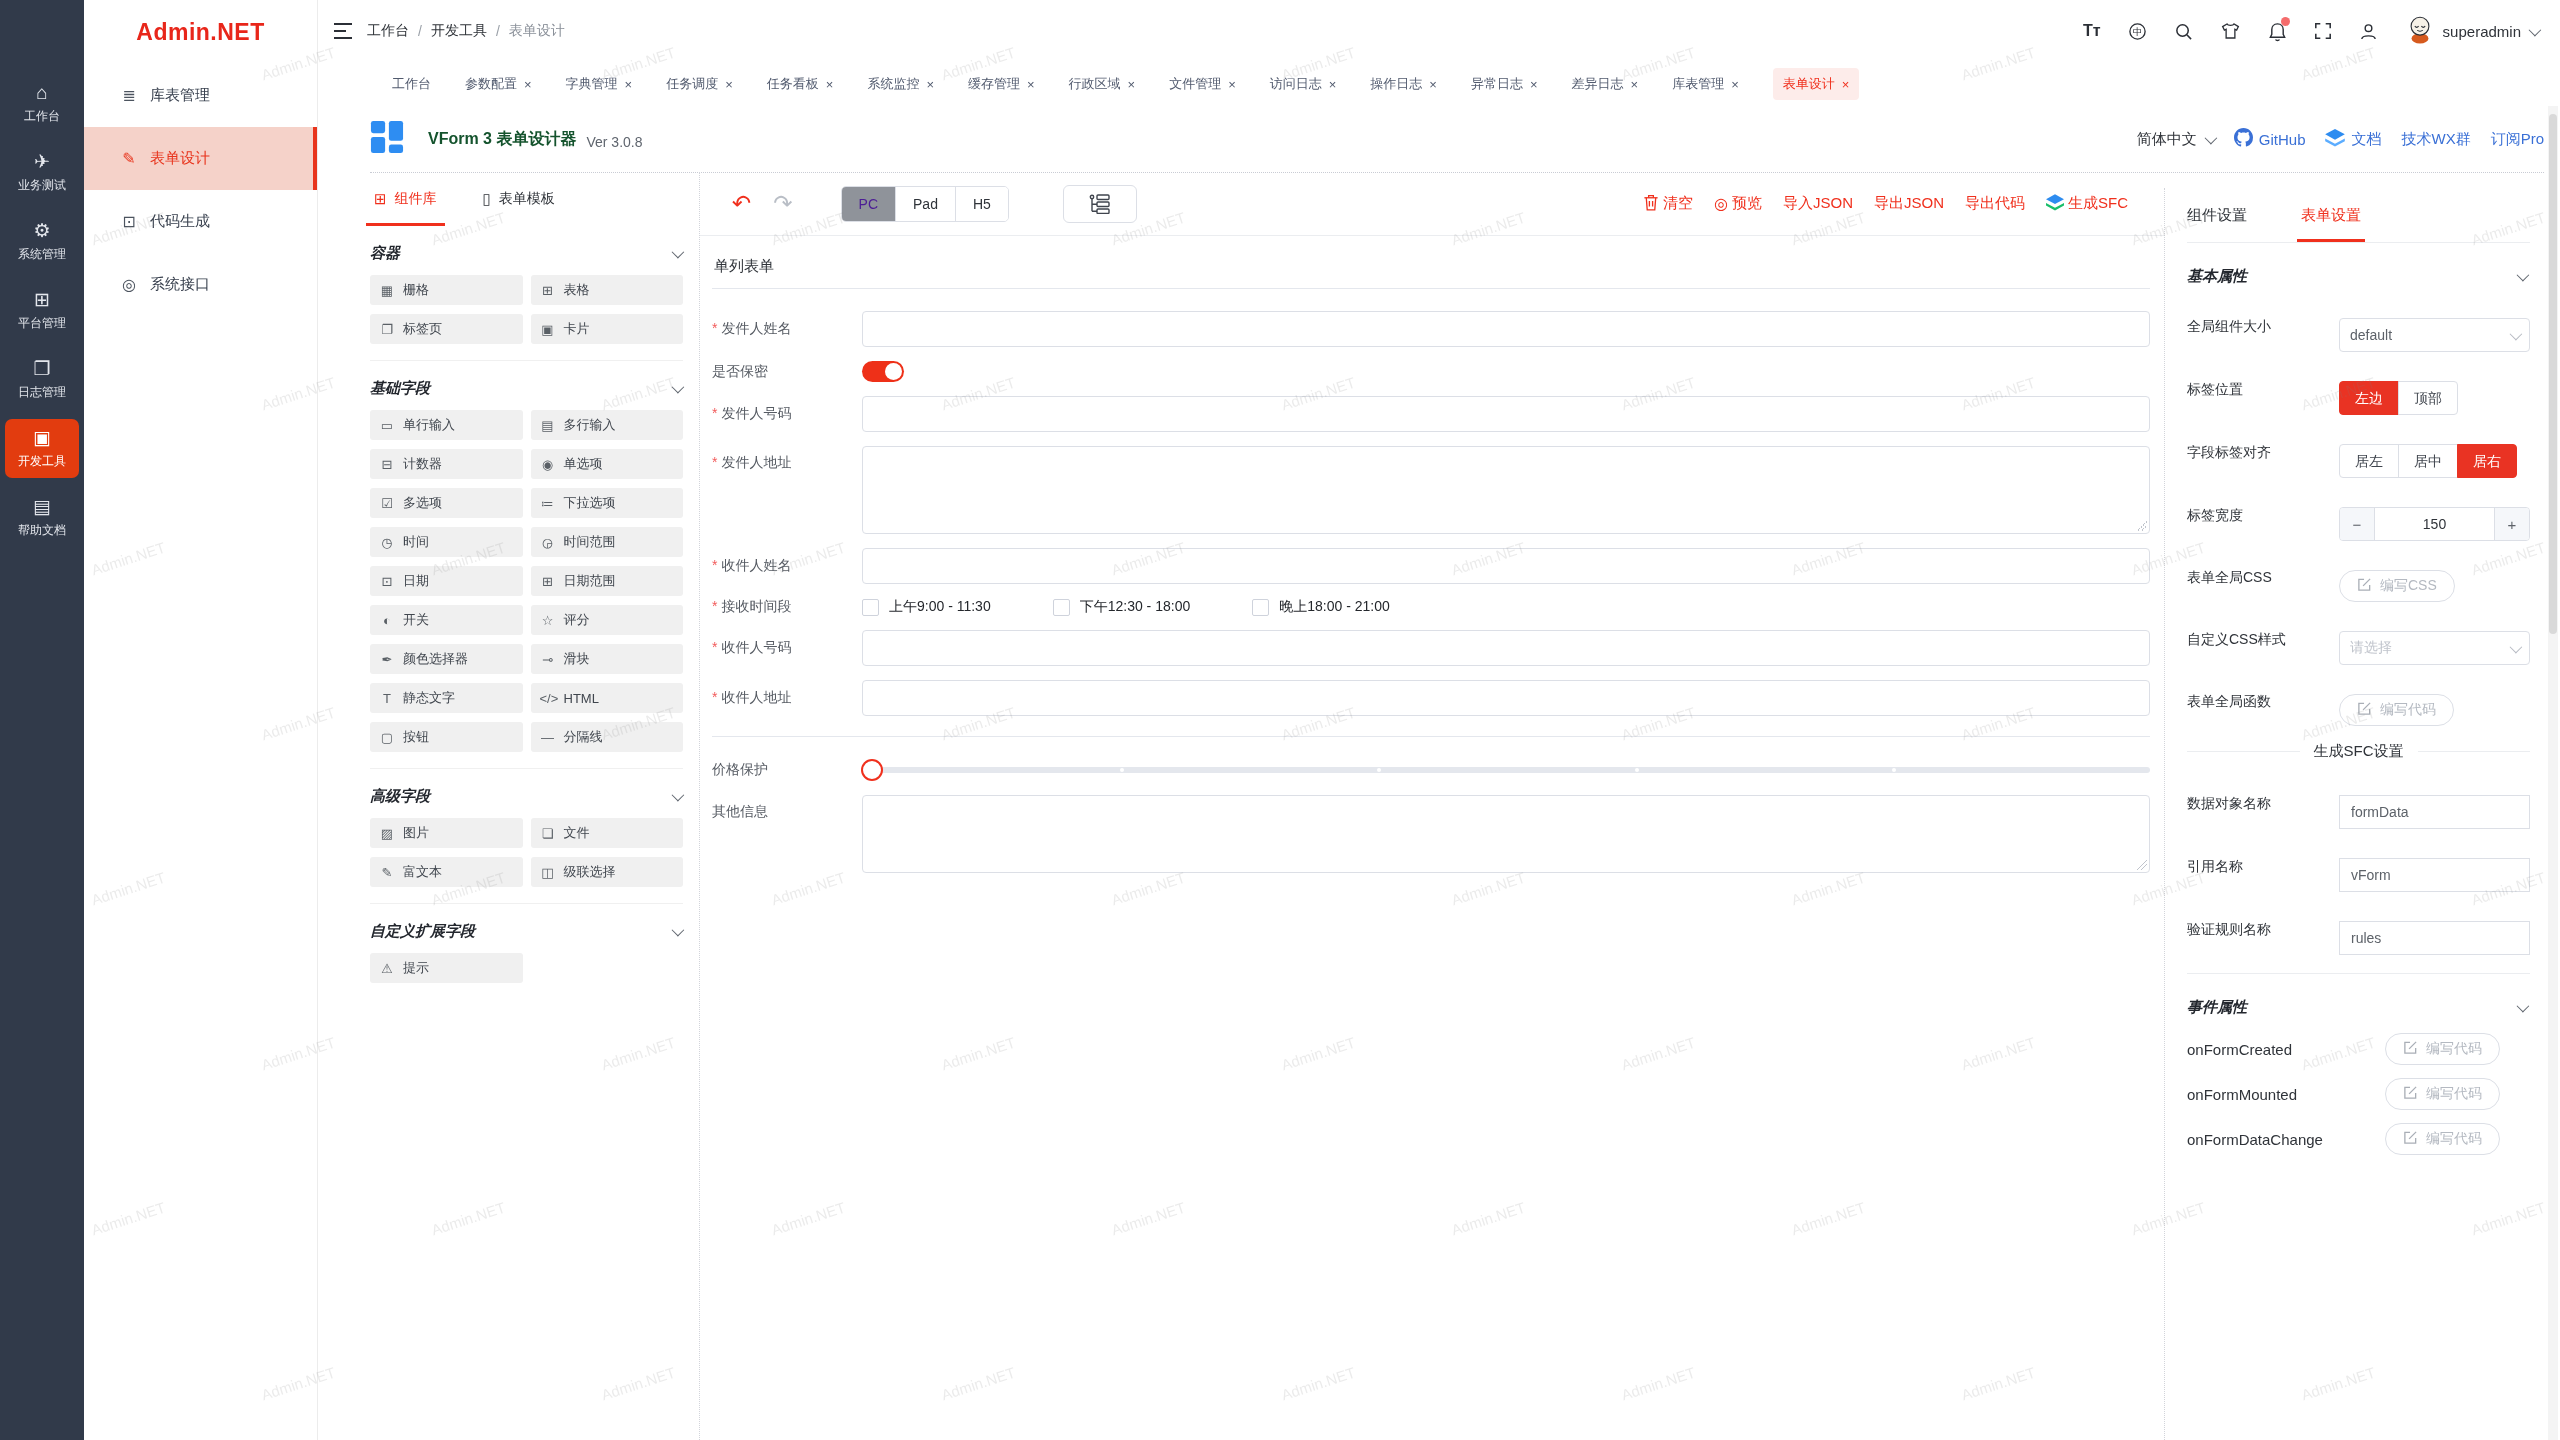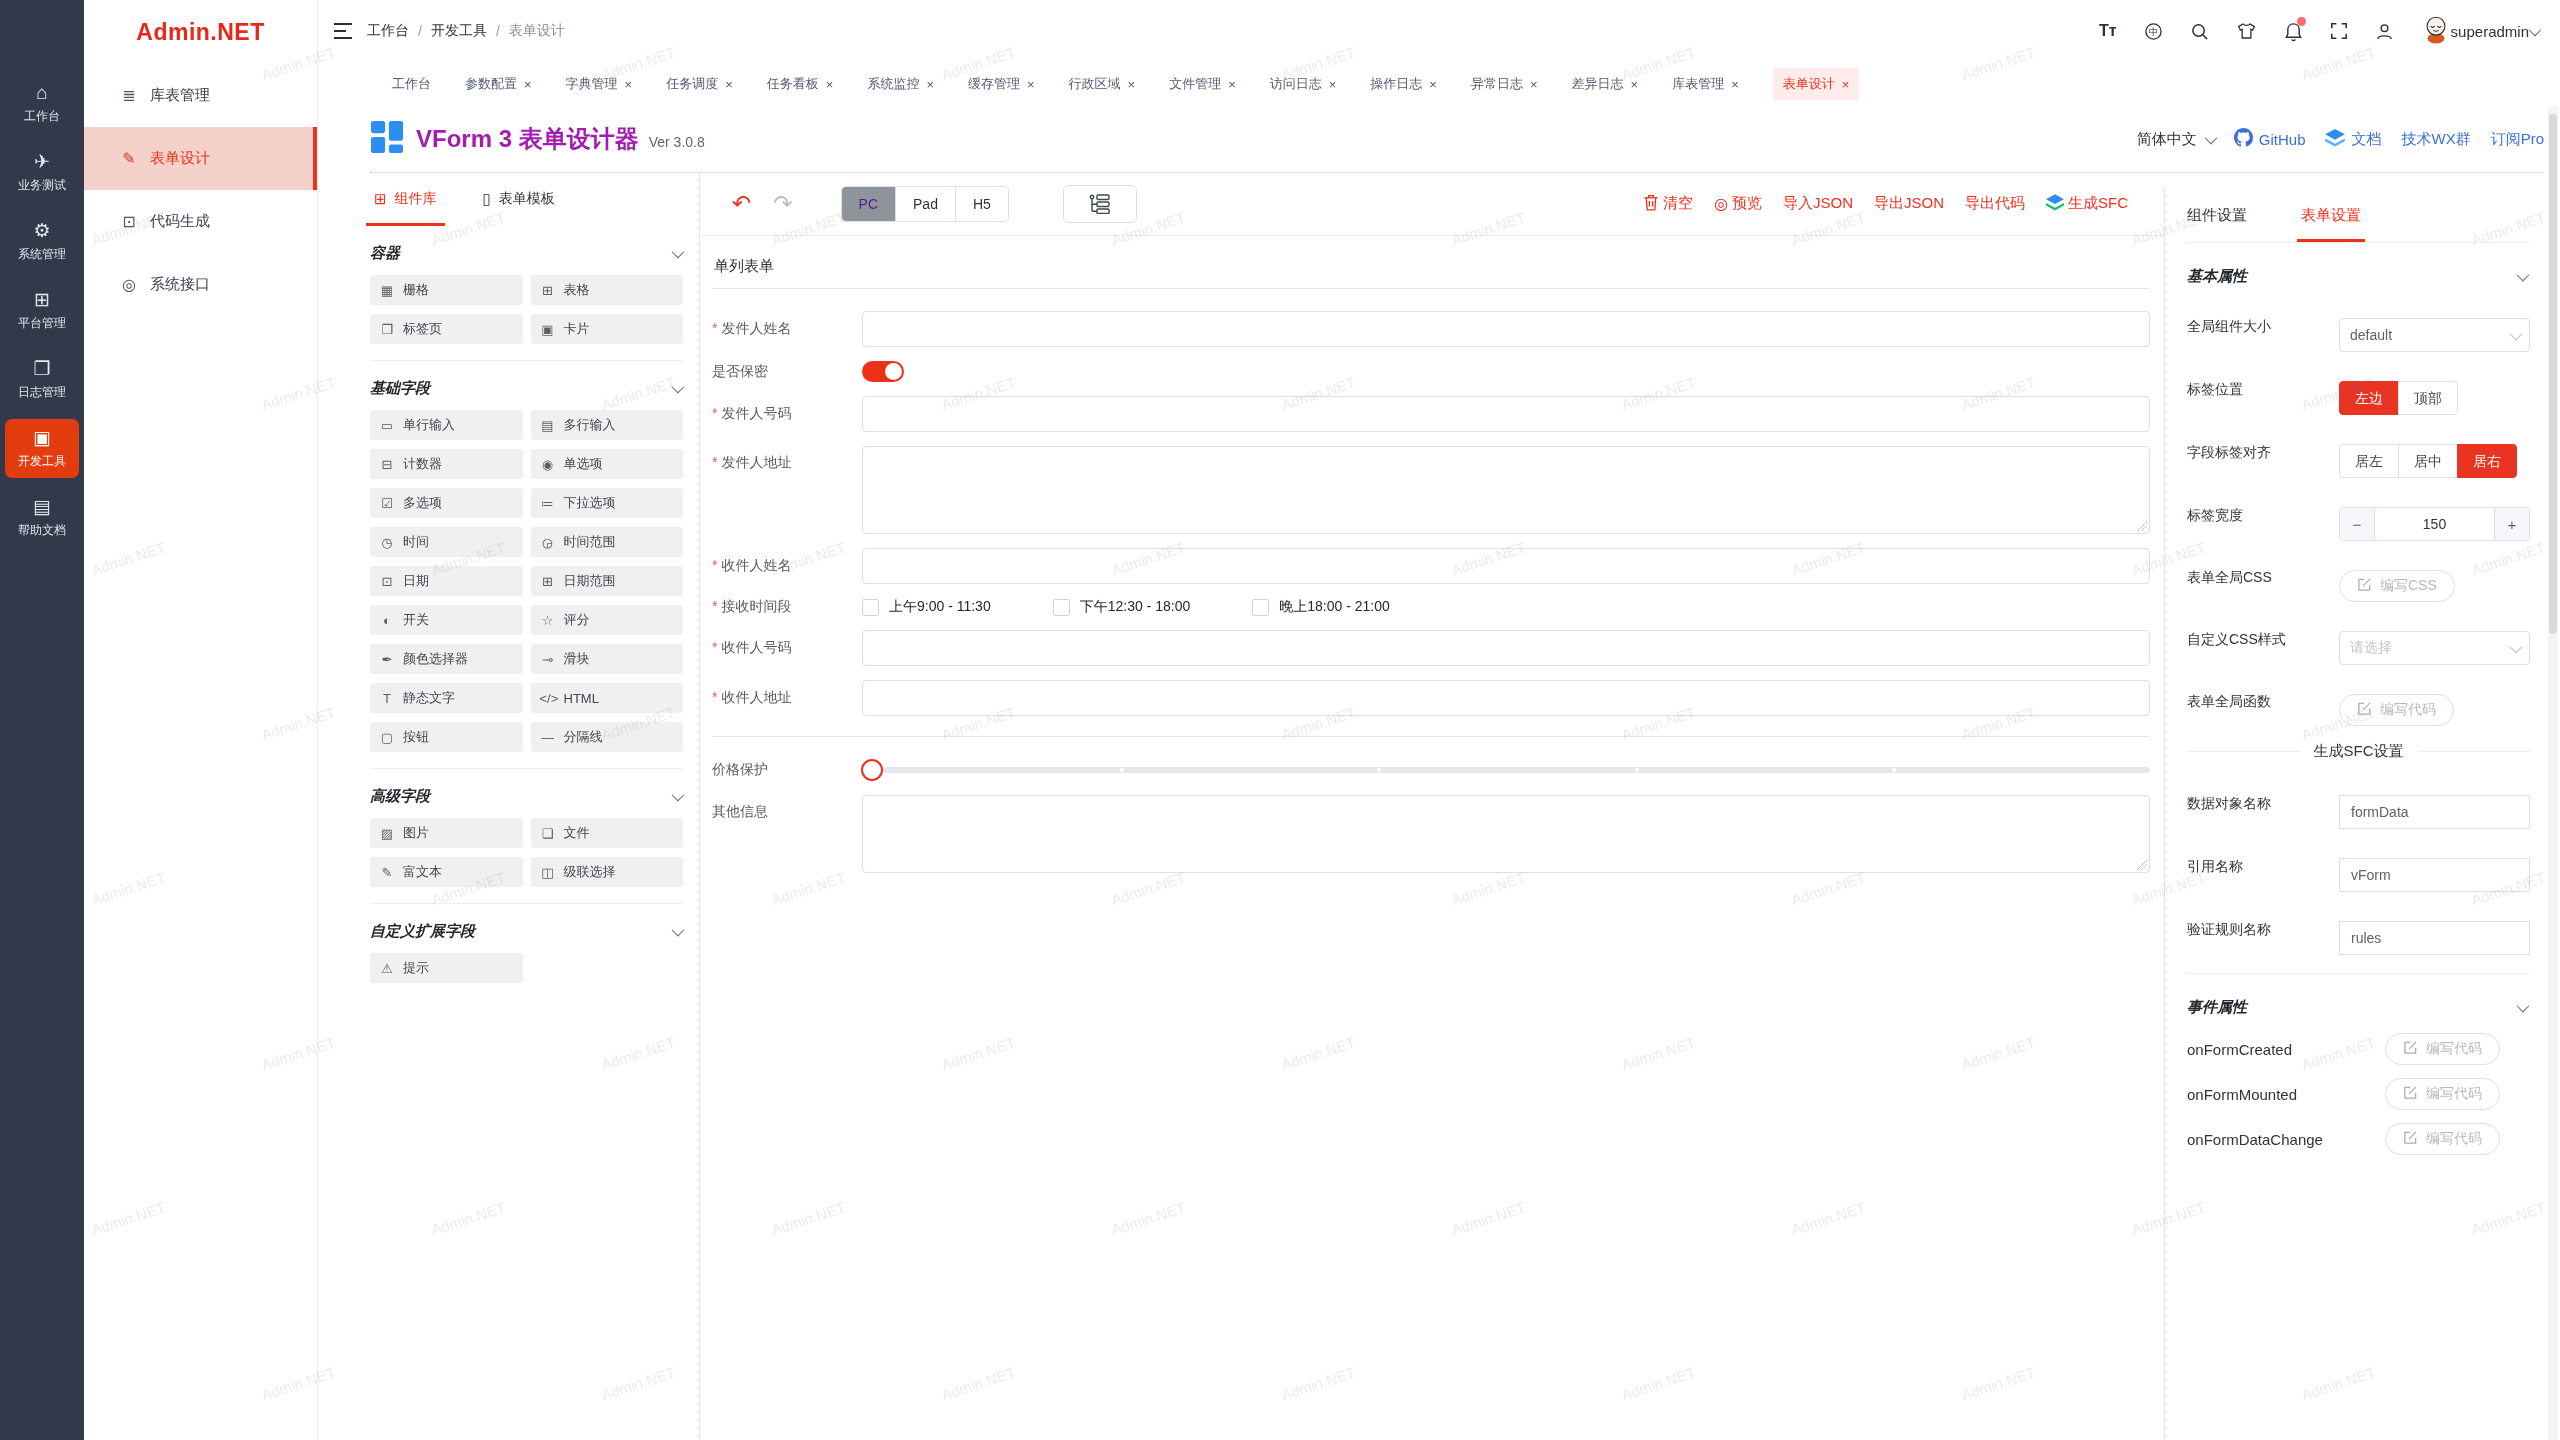--- a/index.html
+++ b/index.html
@@ -31,34 +31,34 @@
 
   .topbar{height:62px;display:flex;align-items:center;padding:0 22px 0 16px;}
   .hamburger{cursor:pointer;display:flex;align-items:center;}
   .crumb{display:flex;align-items:center;gap:9px;margin-left:14px;font-size:14px;color:#2f3339;}
   .crumb .sep{color:#9aa0a8;}
   .crumb .last{color:#8b919a;}
   .topbar-right{margin-left:auto;display:flex;align-items:center;gap:27px;}
   .tb-icon{position:relative;display:flex;align-items:center;cursor:pointer;color:#2b2f36;}
   .tt{font-size:16px;font-weight:bold;color:#2b2f36;}
   .bell-dot{position:absolute;right:-3px;top:-4px;width:9px;height:9px;border-radius:50%;background:#f56c6c;}
-  .userbox{display:flex;align-items:center;cursor:pointer;text-align:center;}
+  .userbox{display:flex;align-items:center;gap:8px;cursor:pointer;text-align:center;}
   .username{font-size:15px;color:#2f3339;}
   .chev{display:inline-block;width:8px;height:8px;border-right:1.5px solid #5f656e;border-bottom:1.5px solid #5f656e;transform:rotate(45deg) translateY(-2px);}
 
   .tabbar{height:44px;display:flex;align-items:center;gap:34px;padding-left:75px;border-bottom:1px solid #efefef;background:#fff;}
   .tab{display:flex;align-items:center;gap:7px;font-size:13px;color:#515a6e;cursor:pointer;white-space:nowrap;}
   .tab .x{font-size:13px;color:#515a6e;line-height:1;}
   .tab.active{background:#fdecea;color:#f0301d;padding:7px 10px;border-radius:4px;}
   .tab.active .x{color:#f0301d;}
 
   
   .designer{position:absolute;left:0;right:0;top:106px;bottom:0;background:#fff;}
   .dheader{position:absolute;left:53px;right:16px;top:0;height:66px;border-bottom:1px dotted #c9ccd4;display:flex;align-items:center;}
-  .dtitle{font-size:24px;font-weight:bold;color:#a21caf;margin-left:12px;}
+  .dtitle{font-size:16px;font-weight:bold;color:#14532d;margin-left:24px;}
   .dver{font-size:14px;color:#5f656e;margin-left:10px;margin-top:6px;}
   .dlinks{margin-left:auto;display:flex;align-items:center;gap:20px;font-size:15px;}
   .dlang{color:#2f3339;display:flex;align-items:center;gap:8px;cursor:pointer;}
   .dlink{color:#3a70d6;display:flex;align-items:center;gap:6px;cursor:pointer;}
 
   .dbody{position:absolute;left:0;right:0;top:66px;bottom:0;}
 
   
   .wpanel{position:absolute;left:53px;top:0;width:330px;bottom:0;border-right:1px dotted #d2d4da;padding-right:16px;box-sizing:border-box;}
   .wtabs{height:54px;display:flex;gap:46px;align-items:center;padding-left:4px;}

